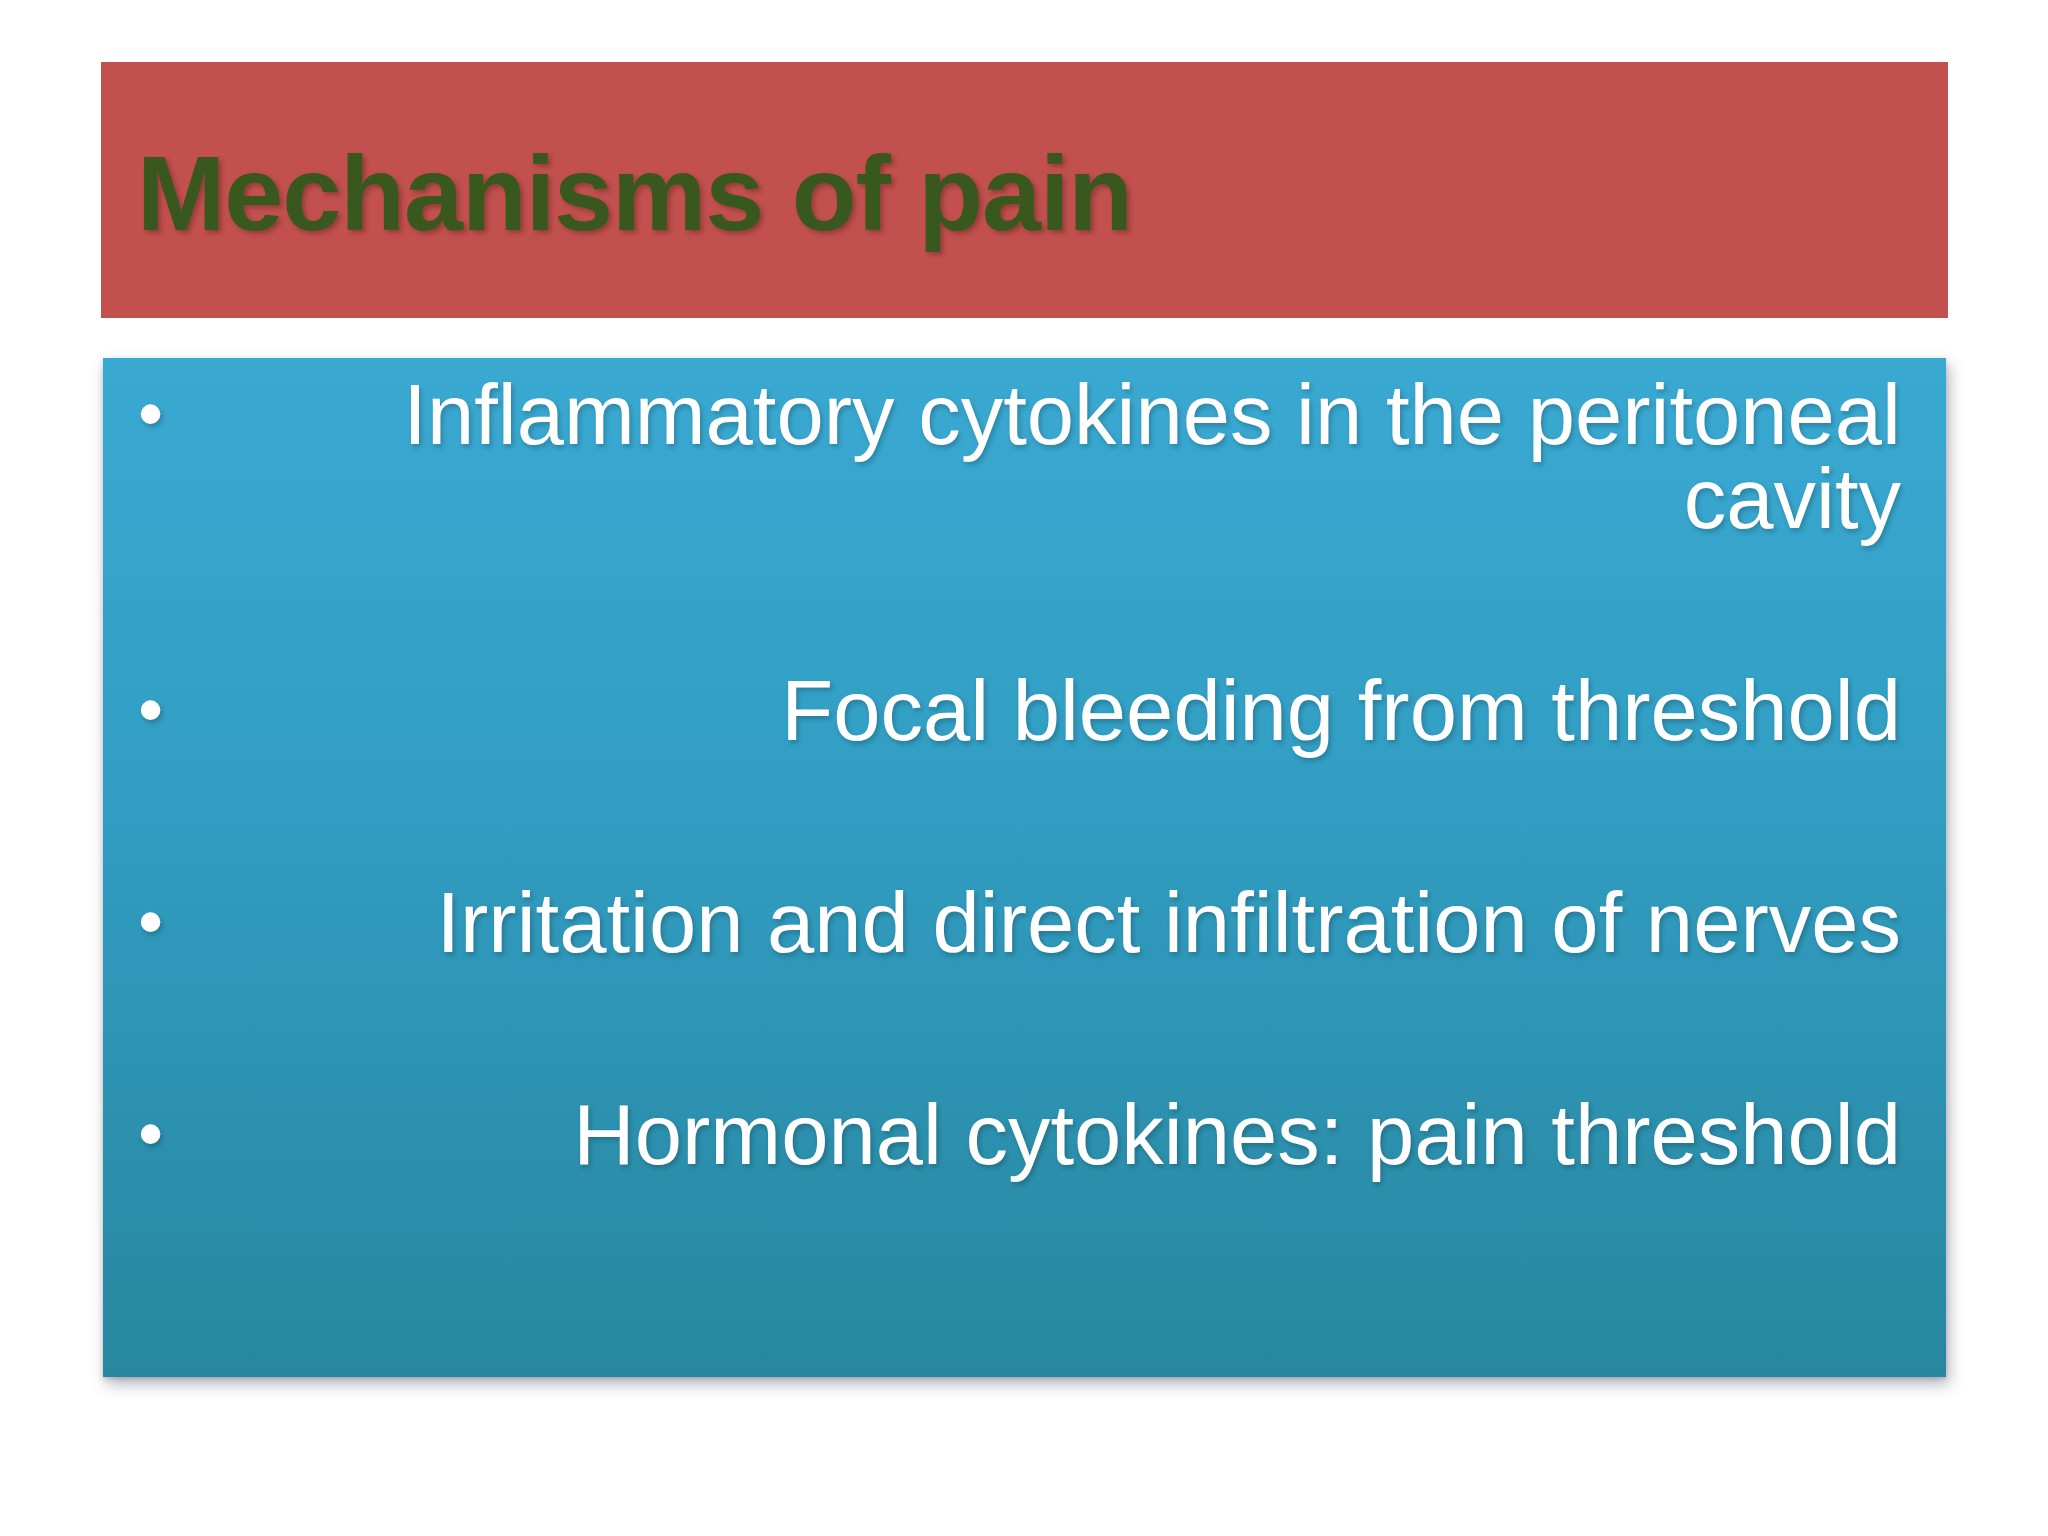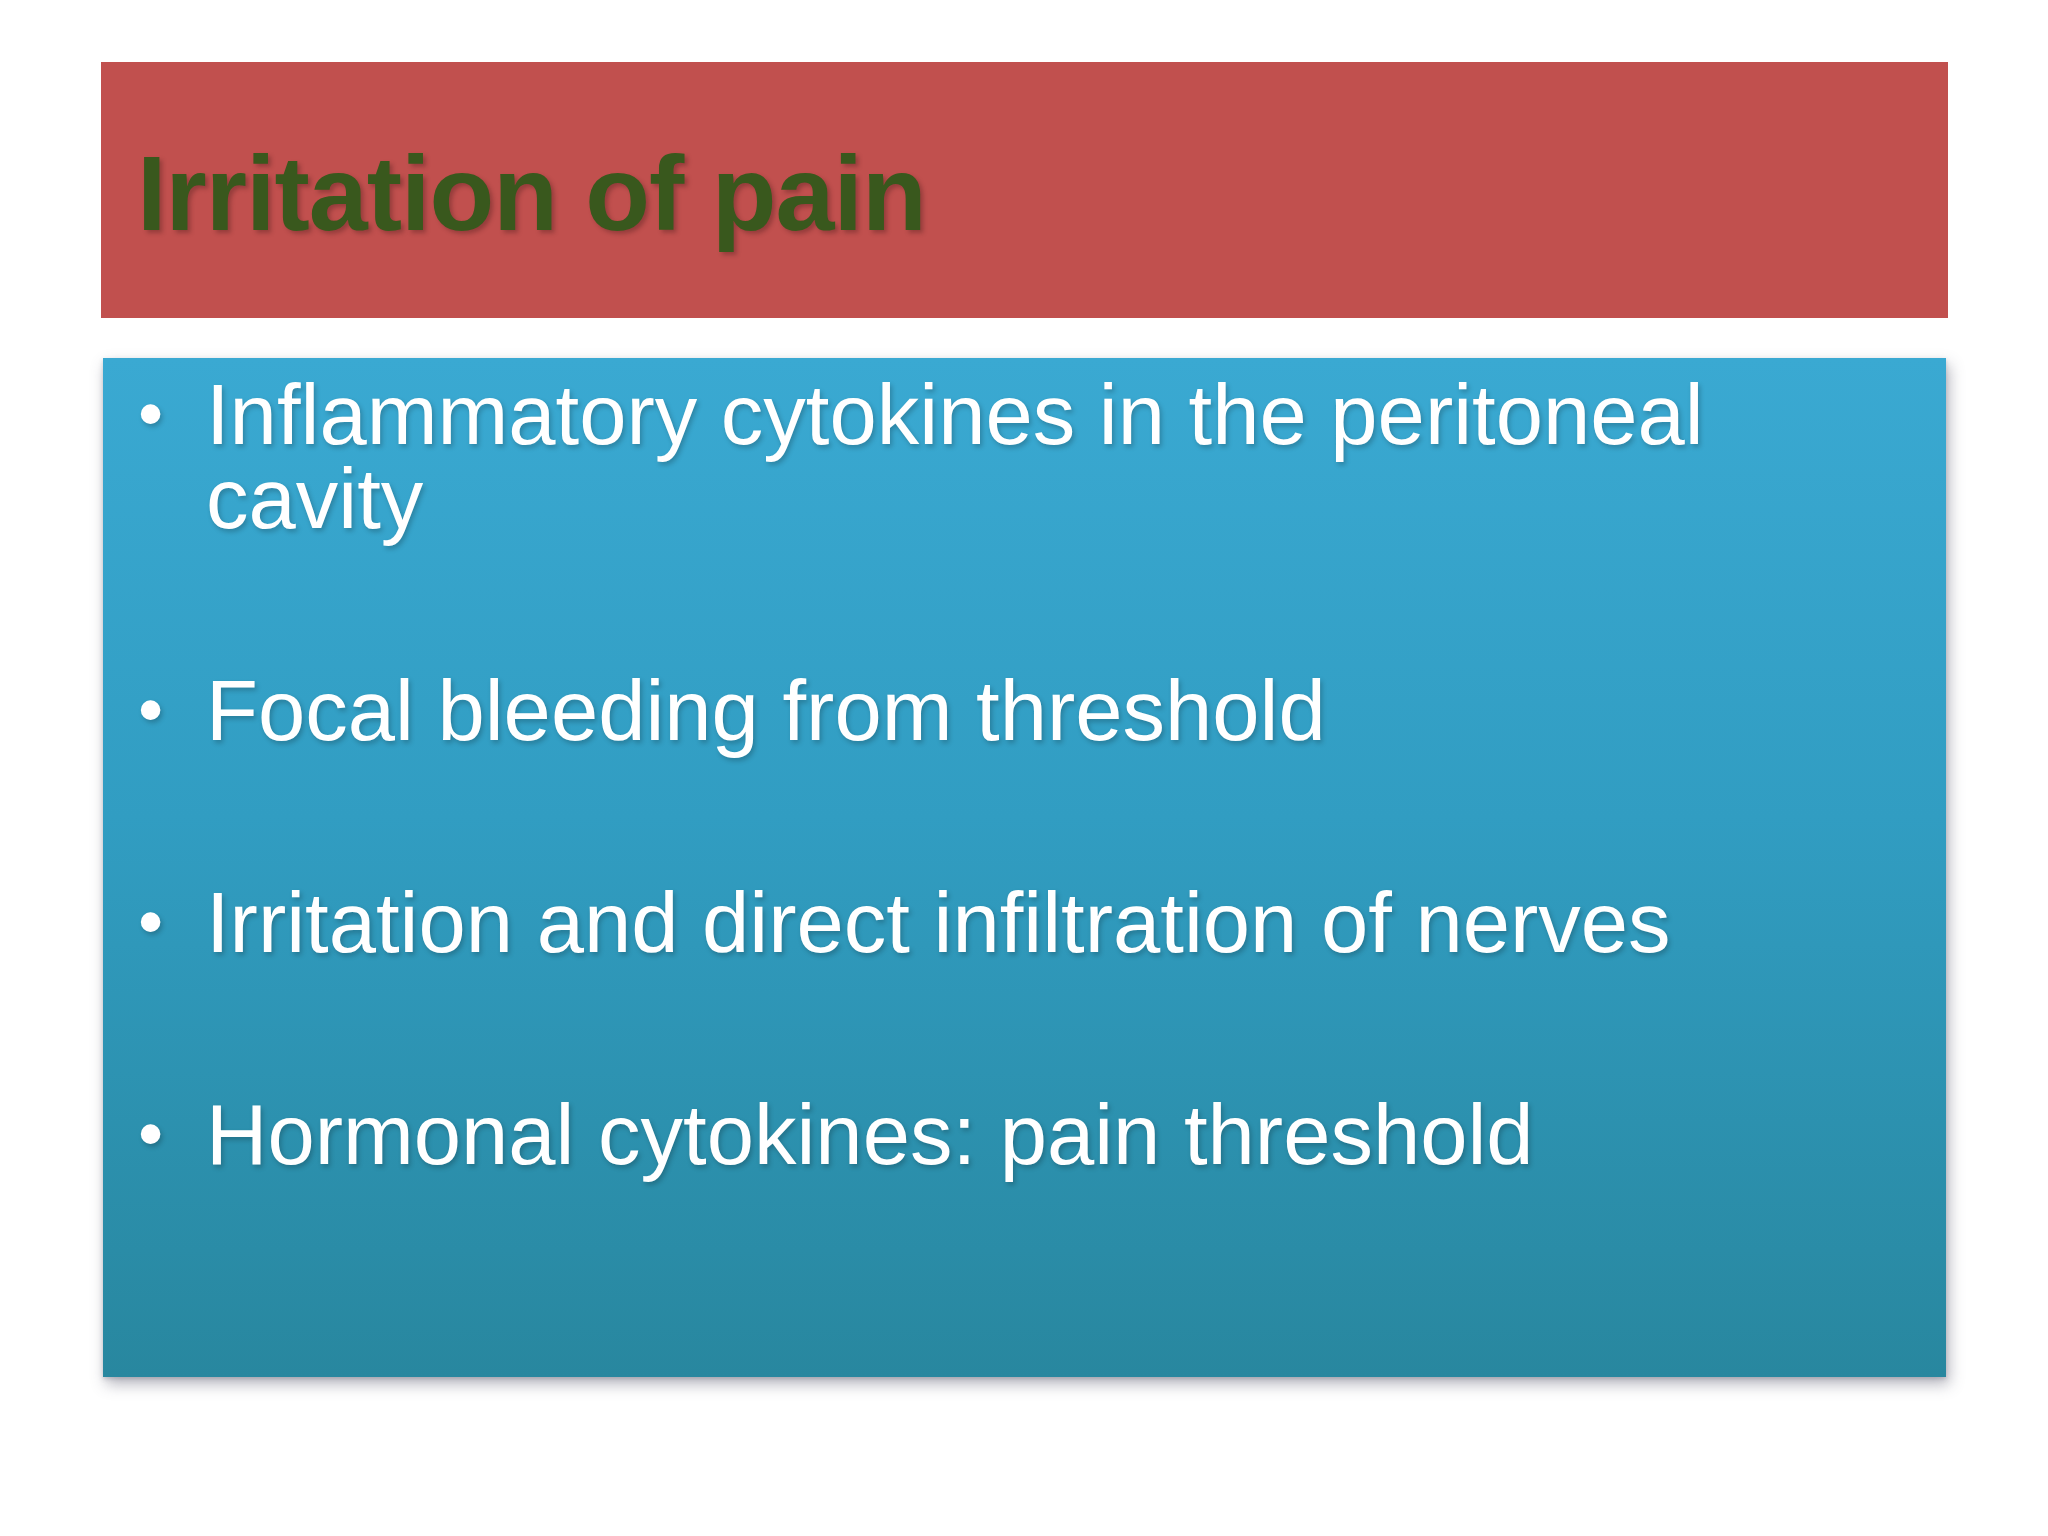--- a/index.html
+++ b/index.html
@@ -65,29 +65,30 @@
     width: 80px;
     font-size: 72px;
     line-height: 84px;
     position: relative;
     top: -2px;
     left: 12px;
   }
   .bullet-text {
     flex: 1;
     white-space: pre-line;
+    text-align: right;
   }
 </style>
 </head>
 <body>
 
 <div class="slide">
 
   <div class="title-bar">
-    <h1 class="slide-title">Irritation of pain</h1>
+    <h1 class="slide-title">Mechanisms of pain</h1>
   </div>
 
   <div class="content-box">
     <ul class="bullet-list">
 
       <li class="bullet-item">
         <span class="bullet-glyph">•</span>
         <span class="bullet-text">Inflammatory cytokines in the peritoneal
 cavity</span>
       </li>

